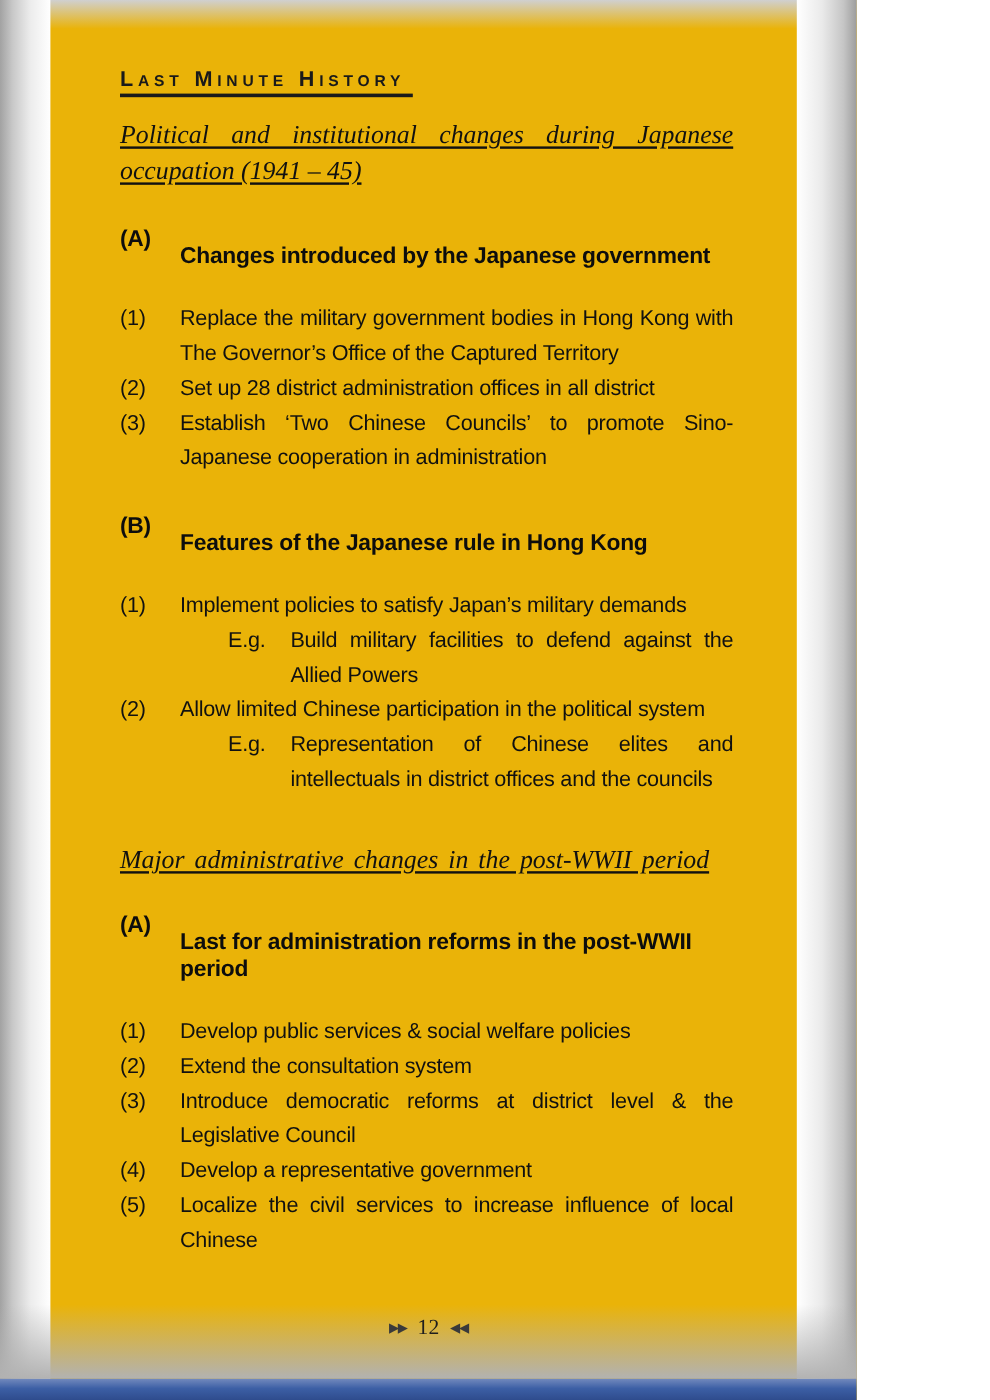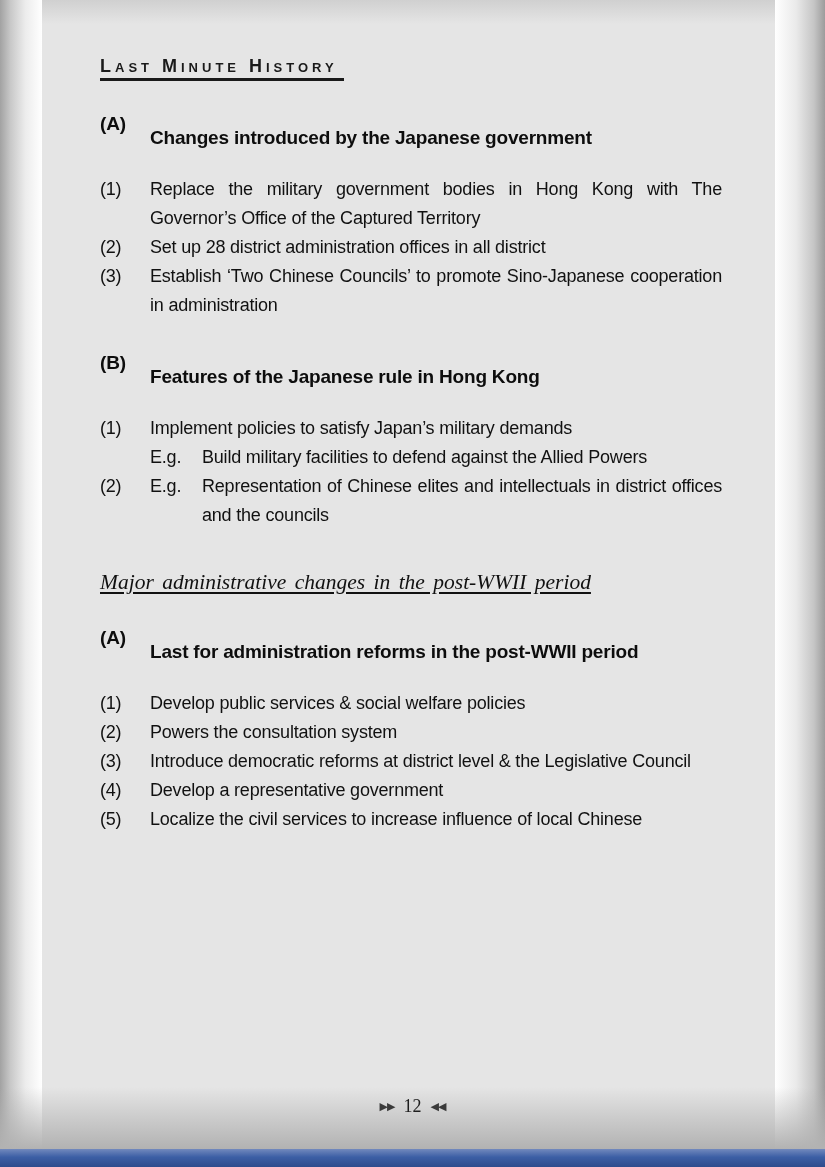--- a/index.html
+++ b/index.html
@@ -1,17 +1,17 @@
 <!DOCTYPE html>
 <html><head>
 <meta charset="utf-8">
 <style>
   html, body { margin:0; padding:0; background:#ffffff; }
   .sheet {
-    position:relative; width:825px; height:1167px; background:#e5e5e5;
+    position:relative; width:714px; height:1167px; background:#eab308;
     overflow:hidden; font-family:"Liberation Sans", sans-serif; color:#111;
   }
   
   .edge-left  { position:absolute; left:0; top:0; bottom:18px; width:42px; z-index:1;
     background:linear-gradient(to right,#a2a2a2 0%,#c8c8c8 25%,#ececec 60%,#ffffff 100%); }
   .edge-right { position:absolute; right:0; top:0; bottom:18px; width:50px; z-index:1;
     background:linear-gradient(to left,#9c9c9c 0%,#c5c5c5 22%,#eaeaea 58%,#ffffff 100%); }
   .edge-top   { position:absolute; left:0; right:0; top:0; height:24px; z-index:1;
     background:linear-gradient(to bottom,#d0d0d0,rgba(255,255,255,0)); }
   .edge-bottom{ position:absolute; left:0; right:0; bottom:18px; height:62px; z-index:1;
@@ -41,21 +41,21 @@
   .sec-head { display:flex; font-weight:bold; font-size:19px; letter-spacing:-0.2px; color:#0d0d0d; }
   .sec-head .lbl { width:50px; flex:none; }
   .sec-head .ttl { flex:1;margin-top:14px; }
 
   .items { margin-top:26px; font-size:18px; line-height:29px; letter-spacing:-0.2px; }
   .item { display:flex; }
   .item .num { width:50px; flex:none; }
   .item .body { flex:1; min-width:0; }
   .item .txt { text-align:justify; }
   .example { display:flex; }
-  .example .eg { width:52px; flex:none; }
+  .example .eg { width:52px; flex:none;margin-left:40px; }
   .example .etxt { flex:1; text-align:justify; }
 
   .page-footer { position:absolute; left:0; right:0; bottom:50px; z-index:3;
     text-align:center; font-family:"Liberation Serif", serif; font-size:18px; color:#1e1e1e; }
   .arrow { font-size:11px; color:#3a3a3a; letter-spacing:-1px; position:relative; top:-2px; }
   .pgnum { margin:0 9px; }
 </style>
 </head>
 <body>
 
@@ -65,20 +65,24 @@
   <div class="edge-right"></div>
   <div class="edge-bottom"></div>
   <div class="bottom-bar"></div>
 
   <div class="content">
 
     <div>
       <span class="doc-title">Last Minute History</span>
     </div>
 
+    <div class="h1">
+      <span class="l1">Political and institutional changes during Japanese</span>
+      <span class="l2">occupation (1941 – 45)</span>
+    </div>
 
     <div class="section">
       <div class="sec-head">
         <span class="lbl">(A)</span>
         <span class="ttl">Changes introduced by the Japanese government</span>
       </div>
       <div class="items">
         <div class="item">
           <span class="num">(1)</span>
           <div class="body">
@@ -112,20 +116,21 @@
             <div class="txt">Implement policies to satisfy Japan’s military demands</div>
             <div class="example">
               <span class="eg">E.g.</span>
               <div class="etxt">Build military facilities to defend against the Allied Powers</div>
             </div>
           </div>
         </div>
         <div class="item">
           <span class="num">(2)</span>
           <div class="body">
+            <div class="txt">Allow limited Chinese participation in the political system</div>
             <div class="example">
               <span class="eg">E.g.</span>
               <div class="etxt">Representation of Chinese elites and intellectuals in district offices and the councils</div>
             </div>
           </div>
         </div>
       </div>
     </div>
 
     <div class="h2">
@@ -140,21 +145,21 @@
       <div class="items">
         <div class="item">
           <span class="num">(1)</span>
           <div class="body">
               <div class="txt">Develop public services &amp; social welfare policies</div>
             </div>
         </div>
         <div class="item">
           <span class="num">(2)</span>
           <div class="body">
-              <div class="txt">Powers the consultation system</div>
+              <div class="txt">Extend the consultation system</div>
             </div>
         </div>
         <div class="item">
           <span class="num">(3)</span>
           <div class="body">
               <div class="txt">Introduce democratic reforms at district level &amp; the Legislative Council</div>
             </div>
         </div>
         <div class="item">
           <span class="num">(4)</span>

